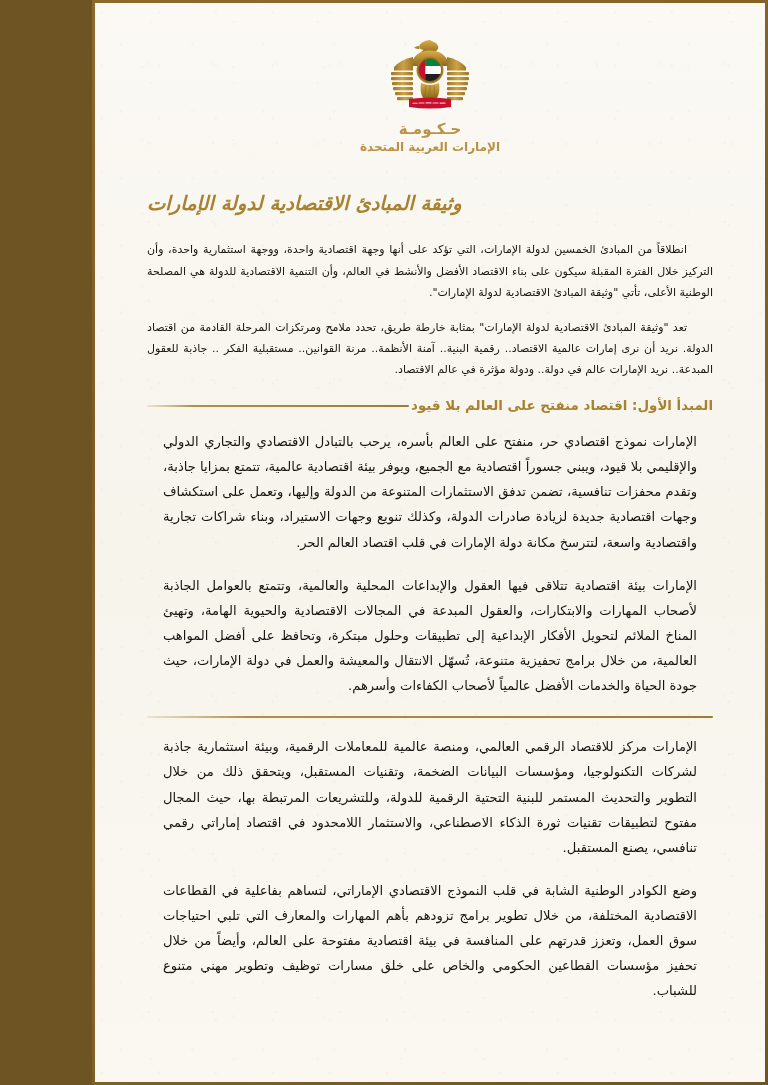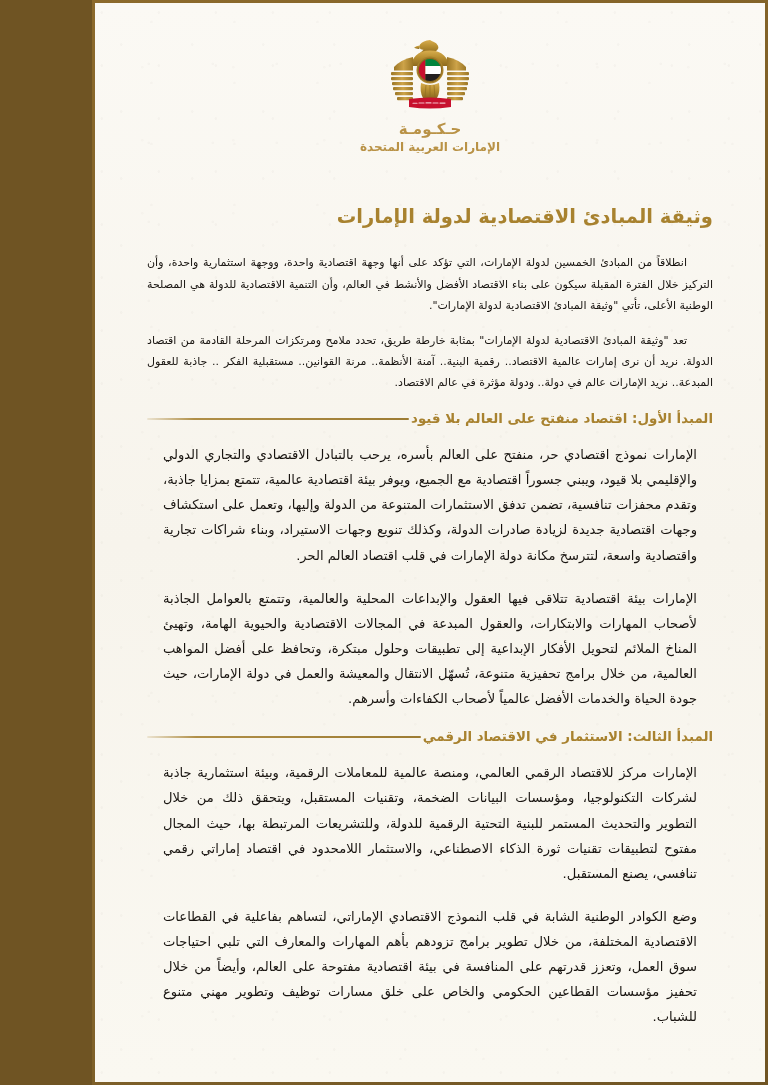--- a/index.html
+++ b/index.html
@@ -70,26 +70,27 @@
   .gov-line2 {
     color: #b99246;
     font-size: 12px;
     font-weight: bold;
     margin-top: 2px;
     line-height: 1.2;
   }
 
   
   .doc-title {
-    text-align: right;
+    text-align: left;
     color: #a8822f;
     font-size: 19.5px;
     font-weight: bold;
     letter-spacing: 1.2px;
-    margin: 51px 0 24px 0;
+    margin: 38px 0 24px 0;
+    font-style: italic;
   }
 
   
   .intro-para {
     color: #181410;
     font-size: 11px;
     line-height: 1.92;
     text-align: justify;
     text-indent: 26px;
     margin: 0 0 14px 0;
@@ -224,21 +225,20 @@
       </div>
       <p class="principle-body">الإمارات نموذج اقتصادي حر، منفتح على العالم بأسره، يرحب بالتبادل الاقتصادي والتجاري الدولي والإقليمي بلا قيود، ويبني جسوراً اقتصادية مع الجميع، ويوفر بيئة اقتصادية عالمية، تتمتع بمزايا جاذبة، وتقدم محفزات تنافسية، تضمن تدفق الاستثمارات المتنوعة من الدولة وإليها، وتعمل على استكشاف وجهات اقتصادية جديدة لزيادة صادرات الدولة، وكذلك تنويع وجهات الاستيراد، وبناء شراكات تجارية واقتصادية واسعة، لتترسخ مكانة دولة الإمارات في قلب اقتصاد العالم الحر.</p>
     </section>
 
     <section class="principle">
       <p class="principle-body">الإمارات بيئة اقتصادية تتلاقى فيها العقول والإبداعات المحلية والعالمية، وتتمتع بالعوامل الجاذبة لأصحاب المهارات والابتكارات، والعقول المبدعة في المجالات الاقتصادية والحيوية الهامة، وتهيئ المناخ الملائم لتحويل الأفكار الإبداعية إلى تطبيقات وحلول مبتكرة، وتحافظ على أفضل المواهب العالمية، من خلال برامج تحفيزية متنوعة، تُسهّل الانتقال والمعيشة والعمل في دولة الإمارات، حيث جودة الحياة والخدمات الأفضل عالمياً لأصحاب الكفاءات وأسرهم.</p>
     </section>
 
     <section class="principle">
       <div class="principle-head">
-        <span class="principle-title">المبدأ الثالث: الاستثمار في الاقتصاد الرقمي</span>
         <span class="principle-rule"></span>
       </div>
       <p class="principle-body">الإمارات مركز للاقتصاد الرقمي العالمي، ومنصة عالمية للمعاملات الرقمية، وبيئة استثمارية جاذبة لشركات التكنولوجيا، ومؤسسات البيانات الضخمة، وتقنيات المستقبل، ويتحقق ذلك من خلال التطوير والتحديث المستمر للبنية التحتية الرقمية للدولة، وللتشريعات المرتبطة بها، حيث المجال مفتوح لتطبيقات تقنيات ثورة الذكاء الاصطناعي، والاستثمار اللامحدود في اقتصاد إماراتي رقمي تنافسي، يصنع المستقبل.</p>
     </section>
 
     <section class="principle">
       <p class="principle-body">وضع الكوادر الوطنية الشابة في قلب النموذج الاقتصادي الإماراتي، لتساهم بفاعلية في القطاعات الاقتصادية المختلفة، من خلال تطوير برامج تزودهم بأهم المهارات والمعارف التي تلبي احتياجات سوق العمل، وتعزز قدرتهم على المنافسة في بيئة اقتصادية مفتوحة على العالم، وأيضاً من خلال تحفيز مؤسسات القطاعين الحكومي والخاص على خلق مسارات توظيف وتطوير مهني متنوع للشباب.</p>
     </section>
 
   </div>

